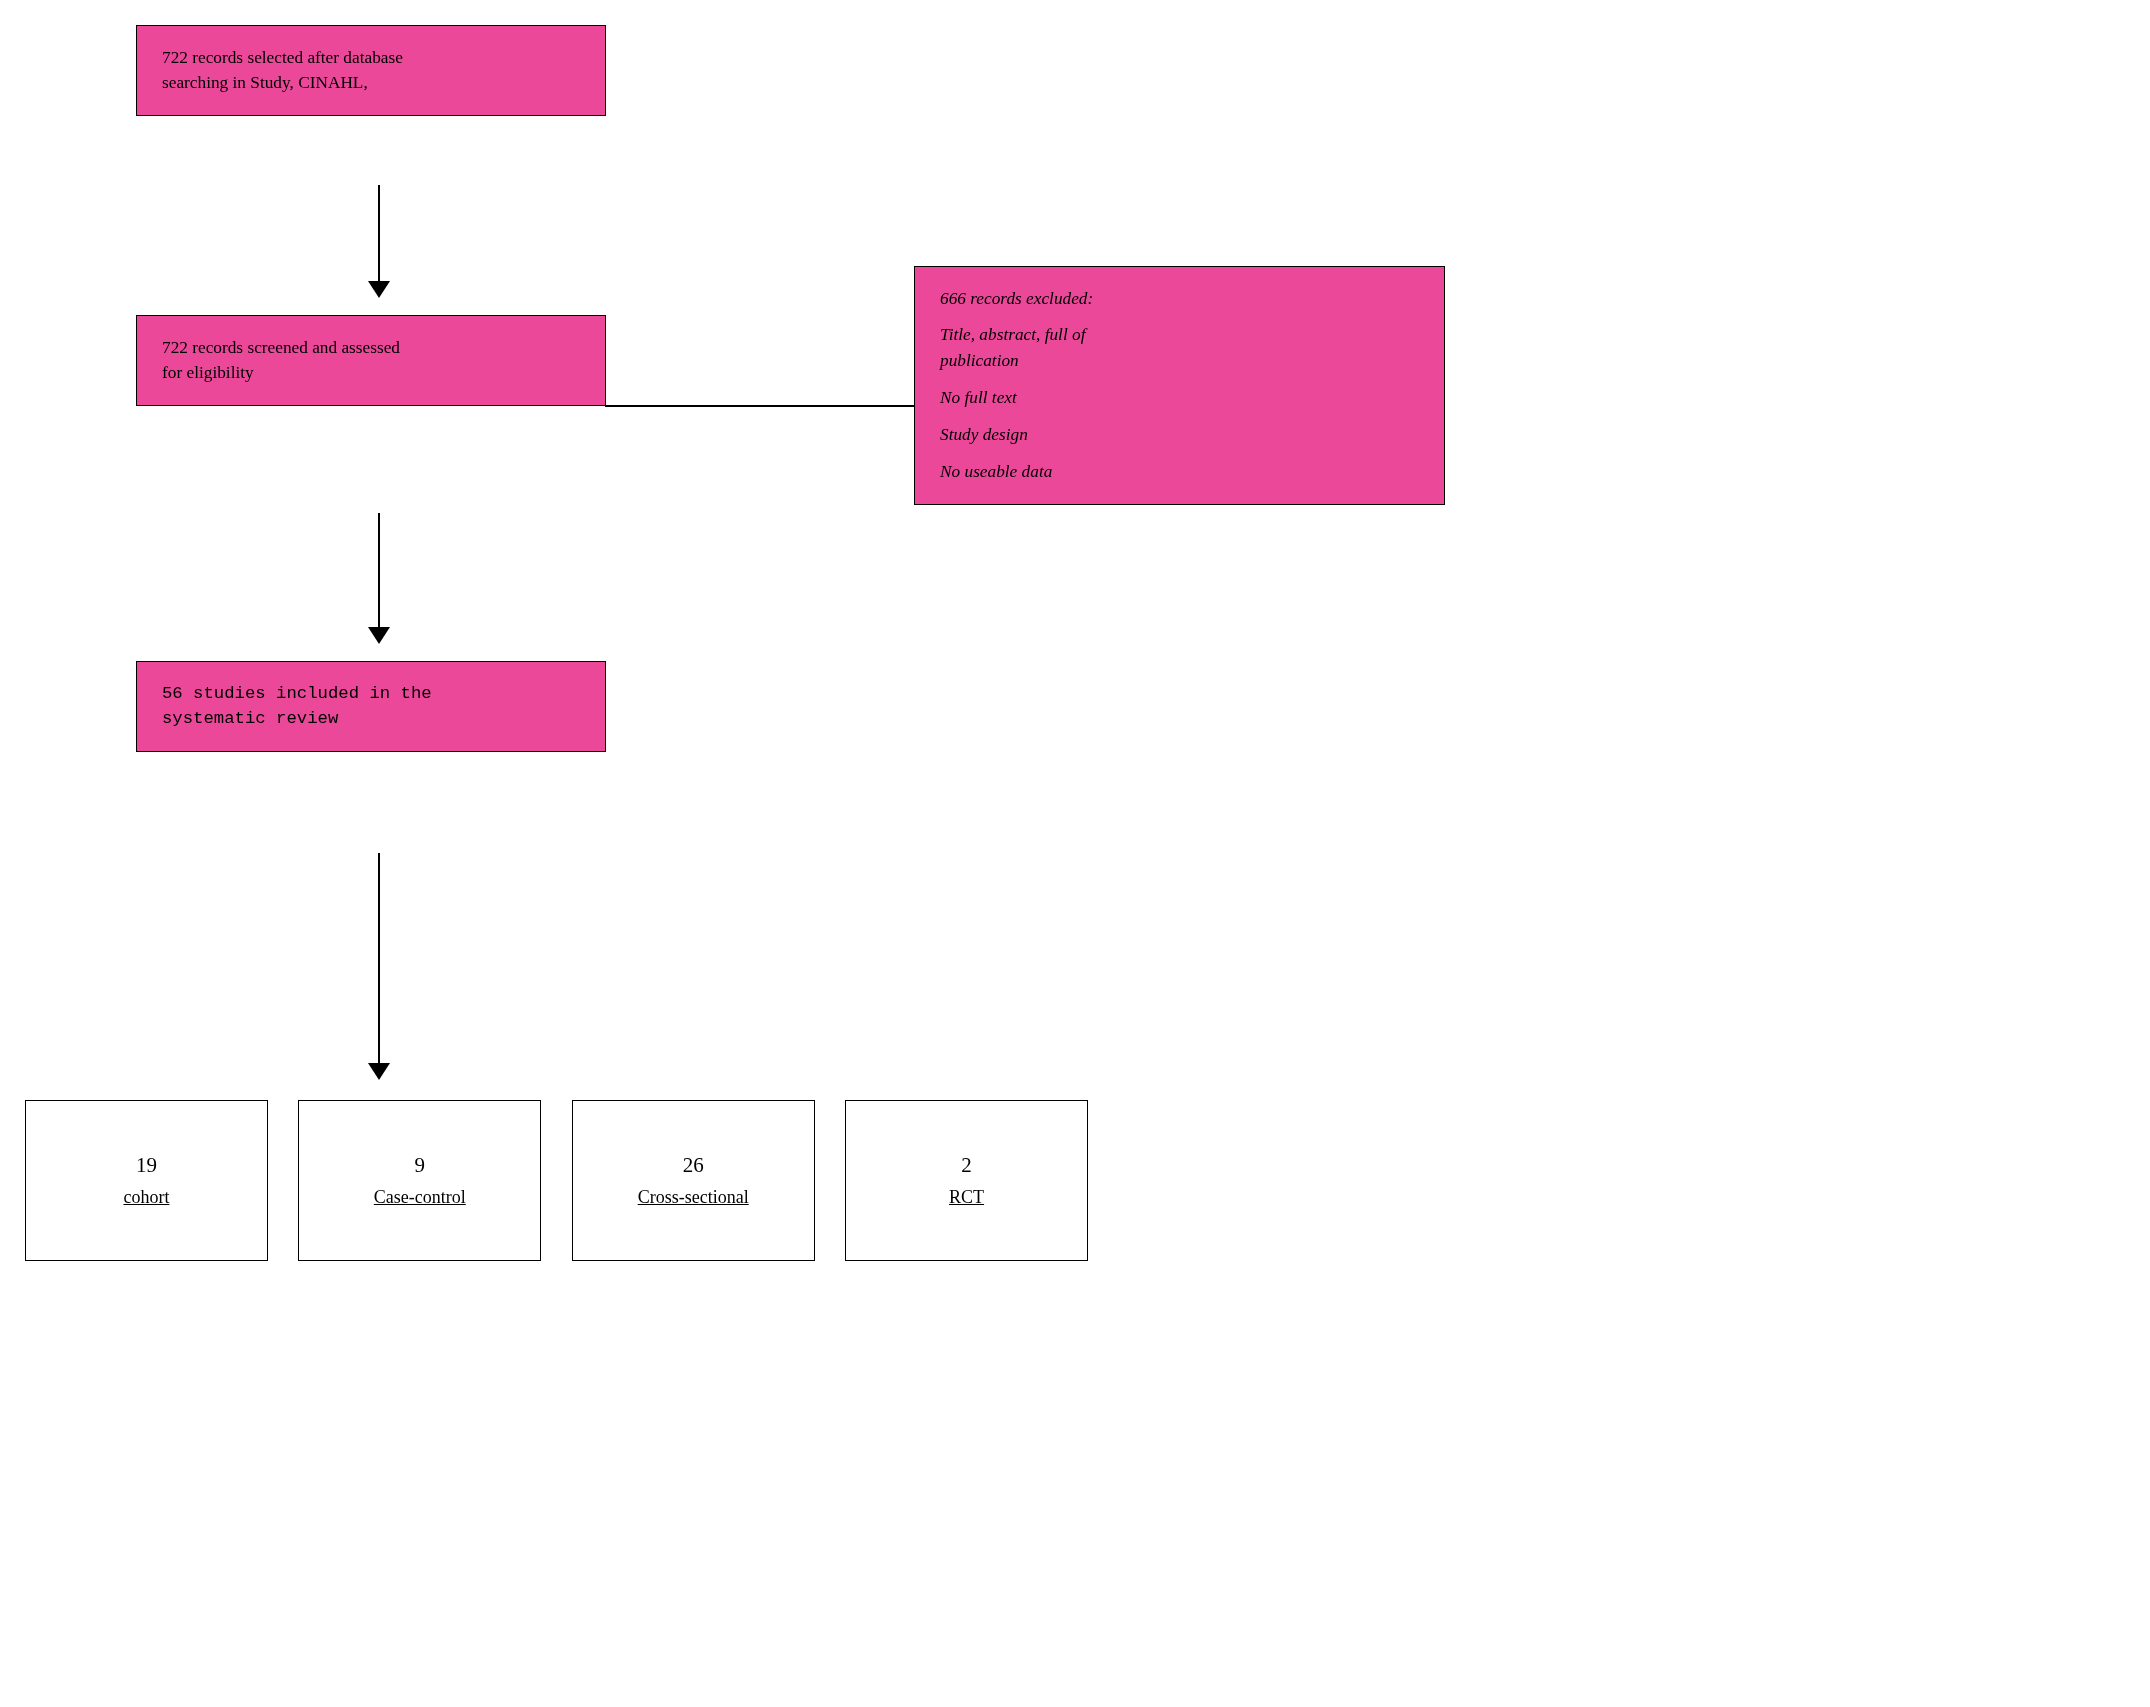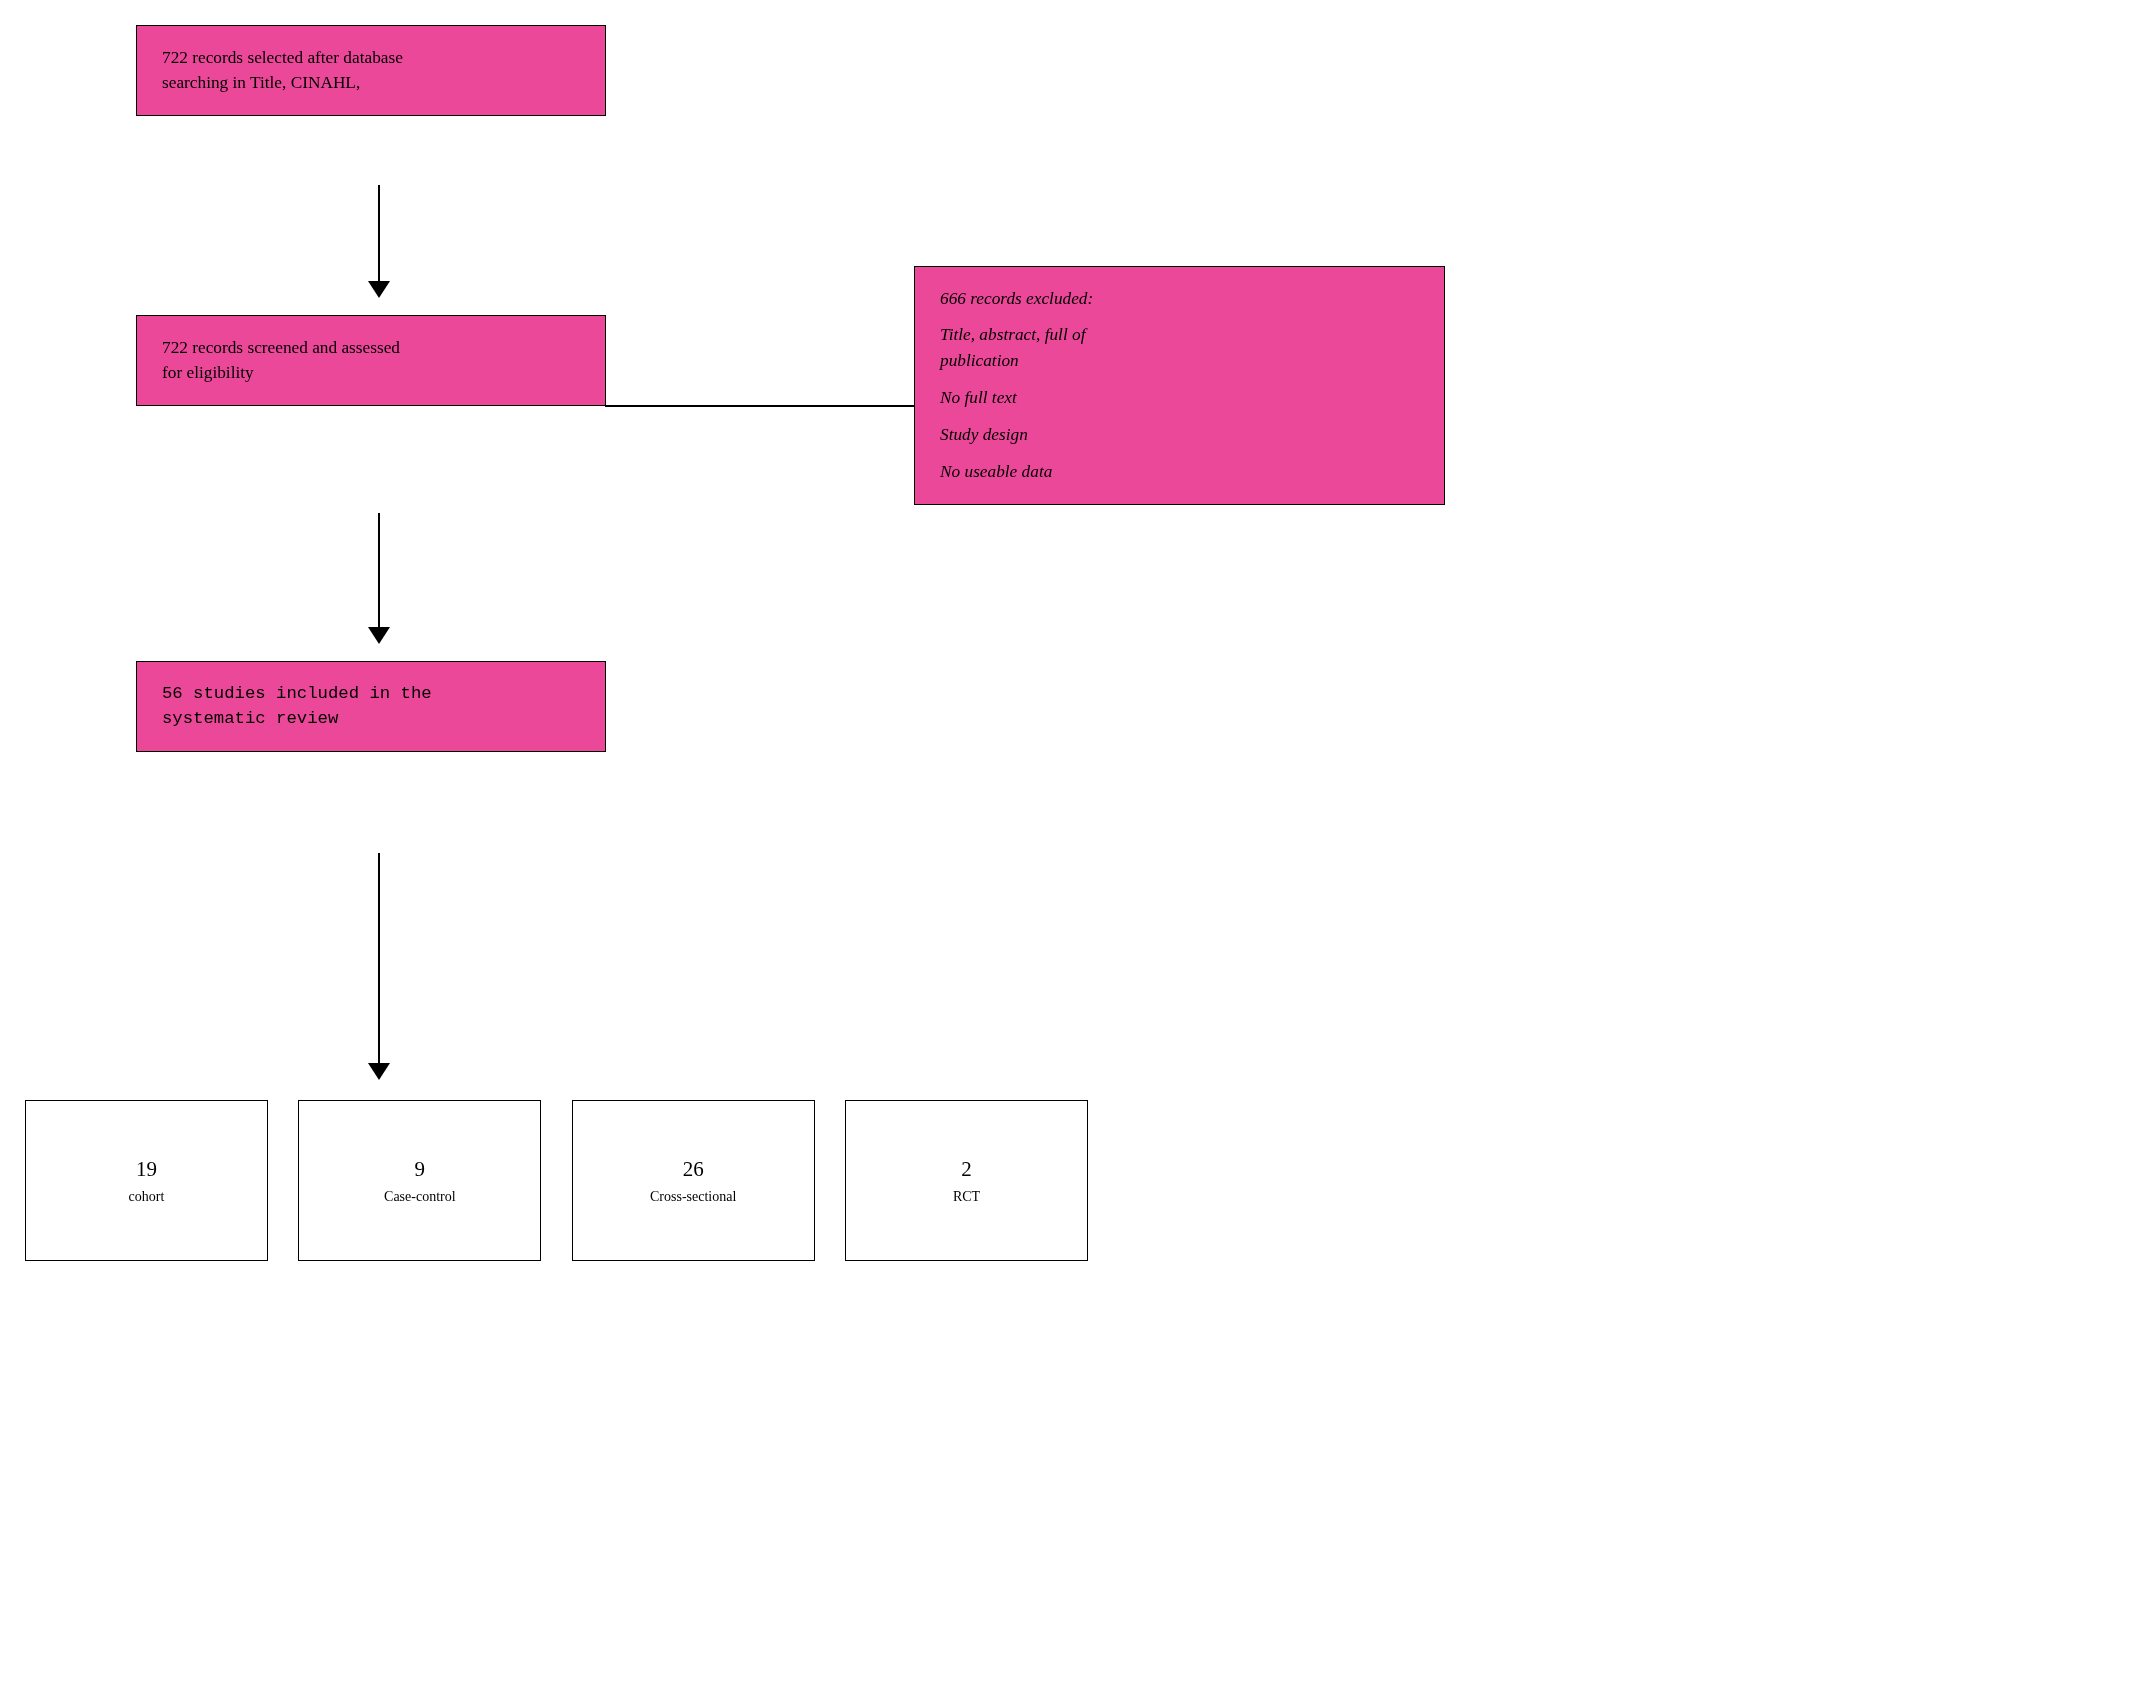--- a/index.html
+++ b/index.html
@@ -127,31 +127,32 @@
       border-bottom: 11px solid transparent;
       border-left: 17.3px solid #000;
     }
 
     .text-num {
       font-size: 21px;
       font-weight: normal;
     }
 
     .text-label {
-      font-size: 14px;
+      font-size: 18px;
+      text-decoration: underline;
     }
   </style>
 </head>
 <body>
 
 <div class="diagram-container">
 
   <div class="flow-box box-top">
     <div>722 records selected after database</div>
-    <div>searching in Title,  CINAHL,</div>
+    <div>searching in Study,  CINAHL,</div>
   </div>
 
   <div class="arrow-down" style="left: 368px; top: 185px;">
     <div class="arrow-line-v" style="height: 96px;"></div>
     <div class="arrow-head-down"></div>
   </div>
 
   <div class="flow-box box-screen">
     <div>722 records screened and assessed</div>
     <div>for eligibility</div>

